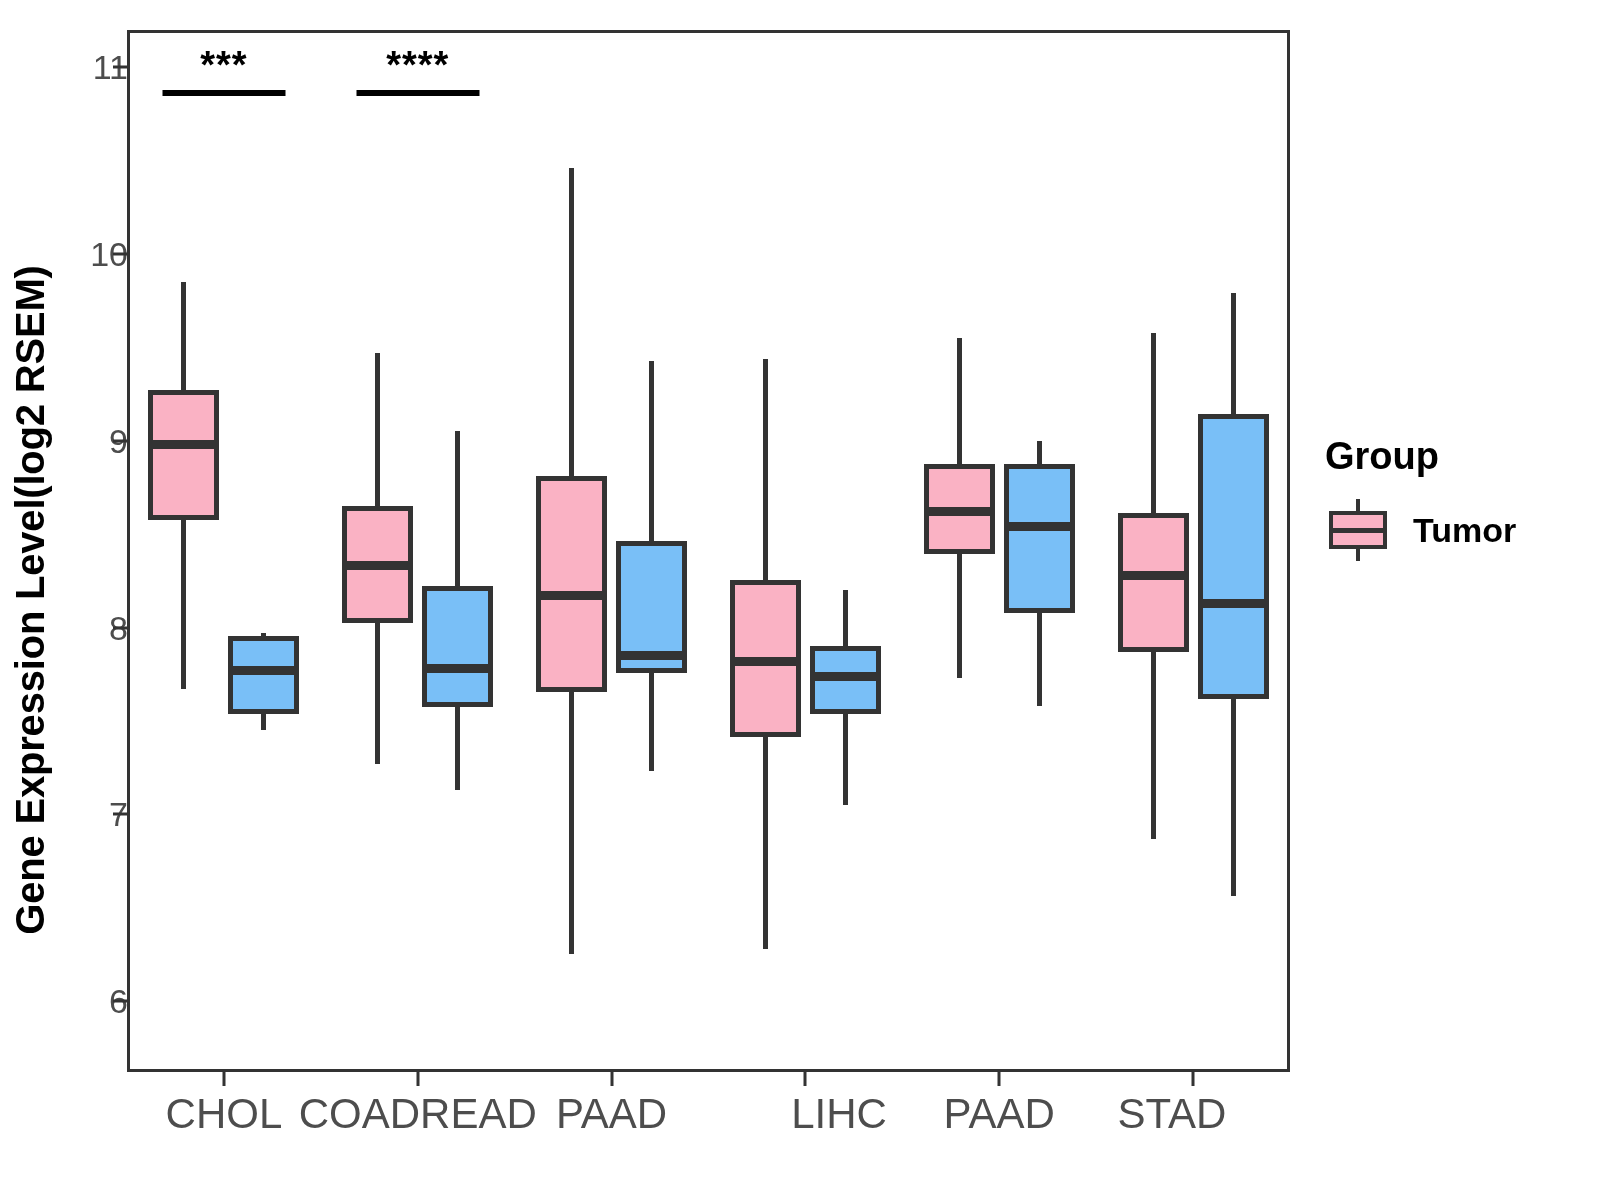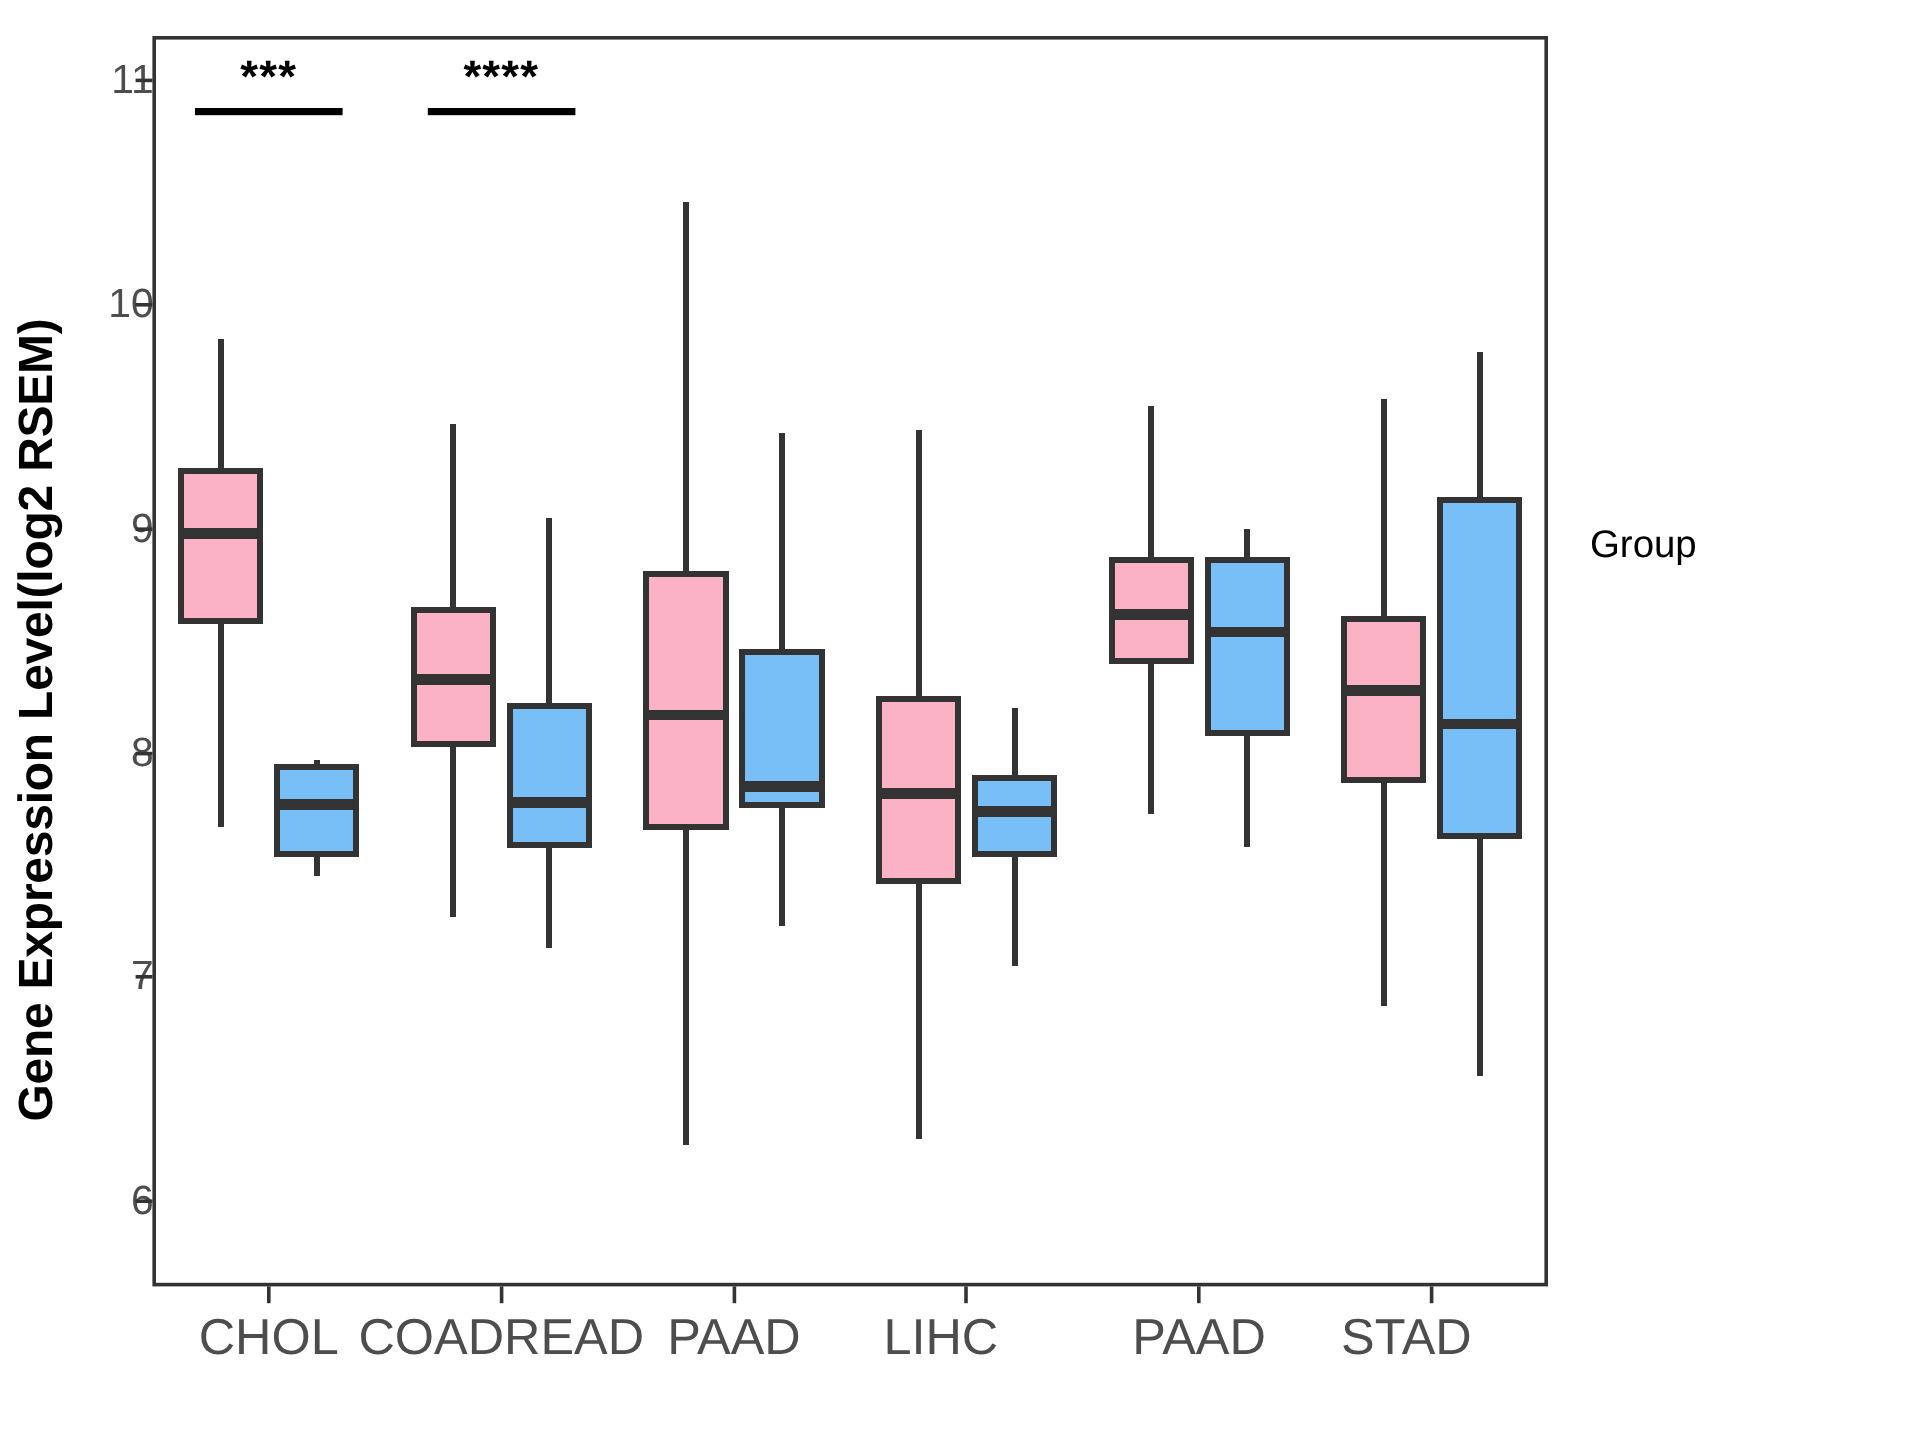--- a/index.html
+++ b/index.html
@@ -46,21 +46,21 @@
 
   
   #panel{
     position:absolute;left:127px;top:30px;width:1163px;height:1042px;
     border:3px solid #333333;box-sizing:border-box;background:#ffffff;
   }
   #plotlayer{position:absolute;left:0;top:0;width:1600px;height:1200px;pointer-events:none;}
 
   
   #legend{position:absolute;left:1325px;top:435px;width:260px;}
-  #legend-title{font-size:32px;font-weight:normal;color:#000;margin-bottom:18px;}
+  #legend-title{font-size:38px;font-weight:bold;color:#000;margin-bottom:18px;}
   .legend-row{display:flex;align-items:center;height:68px;}
   .legend-key{position:relative;width:66px;height:62px;margin-right:22px;}
   .legend-key .kbox{
     position:absolute;left:4px;top:12px;width:58px;height:38px;
     border:4px solid #333333;box-sizing:border-box;
   }
   .legend-key .kmed{
     position:absolute;left:4px;top:29px;width:58px;height:5px;background:#333333;
   }
   .legend-key .kwhisk{
@@ -97,21 +97,21 @@
       <div class="ytickmark" style="top: 67.3477px;"></div>
     </div>
   <div id="ticks-x">
       <div class="xtick" style="left: 223.917px;"></div>
       <div class="xlabel" style="left: 223.917px;">CHOL</div>
       <div class="xtick" style="left: 417.75px;"></div>
       <div class="xlabel" style="left: 417.75px;">COADREAD</div>
       <div class="xtick" style="left: 611.583px;"></div>
       <div class="xlabel" style="left: 611.583px;">PAAD</div>
       <div class="xtick" style="left: 805.417px;"></div>
-      <div class="xlabel" style="left: 784px;">LIHC</div>
+      <div class="xlabel" style="left: 839px;">LIHC</div>
       <div class="xtick" style="left: 999.25px;"></div>
       <div class="xlabel" style="left: 999.25px;">PAAD</div>
       <div class="xtick" style="left: 1193.08px;"></div>
       <div class="xlabel" style="left: 1172px;">STAD</div>
     </div>
 
   <svg id="plotlayer" width="1600" height="1200" viewBox="0 0 1600 1200">
       <line x1="183.91666666666669" y1="282.0967741935484" x2="183.91666666666669" y2="392.2724014336917" stroke="#333333" stroke-width="5" shape-rendering="crispEdges"></line>
       <line x1="183.91666666666669" y1="517.3870967741934" x2="183.91666666666669" y2="689.1863799283153" stroke="#333333" stroke-width="5" shape-rendering="crispEdges"></line>
       <rect x="150.91666666666669" y="392.2724014336917" width="66" height="125.11469534050173" fill="#FAB2C4" stroke="#333333" stroke-width="5" shape-rendering="crispEdges"></rect>
@@ -165,16 +165,24 @@
   <div id="sig-layer">
       <div class="sig-star" style="left: 223.917px; top: 43.7563px;">***</div>
       <div class="sig-line" style="left: 223.917px; top: 89.7563px; width: 123px;"></div>
       <div class="sig-star" style="left: 417.75px; top: 43.7563px;">****</div>
       <div class="sig-line" style="left: 417.75px; top: 89.7563px; width: 123px;"></div>
     </div>
 
   <div id="legend">
     <div id="legend-title">Group</div>
     <div id="legend-items">
+        <div class="legend-row">
+          <div class="legend-key">
+            <div class="kwhisk"></div>
+            <div class="kbox" style="background: rgb(250, 178, 196);"></div>
+            <div class="kmed"></div>
+          </div>
+          <div class="legend-label">Tumor</div>
+        </div>
       </div>
   </div>
 
 </div>
 
 </body></html>

